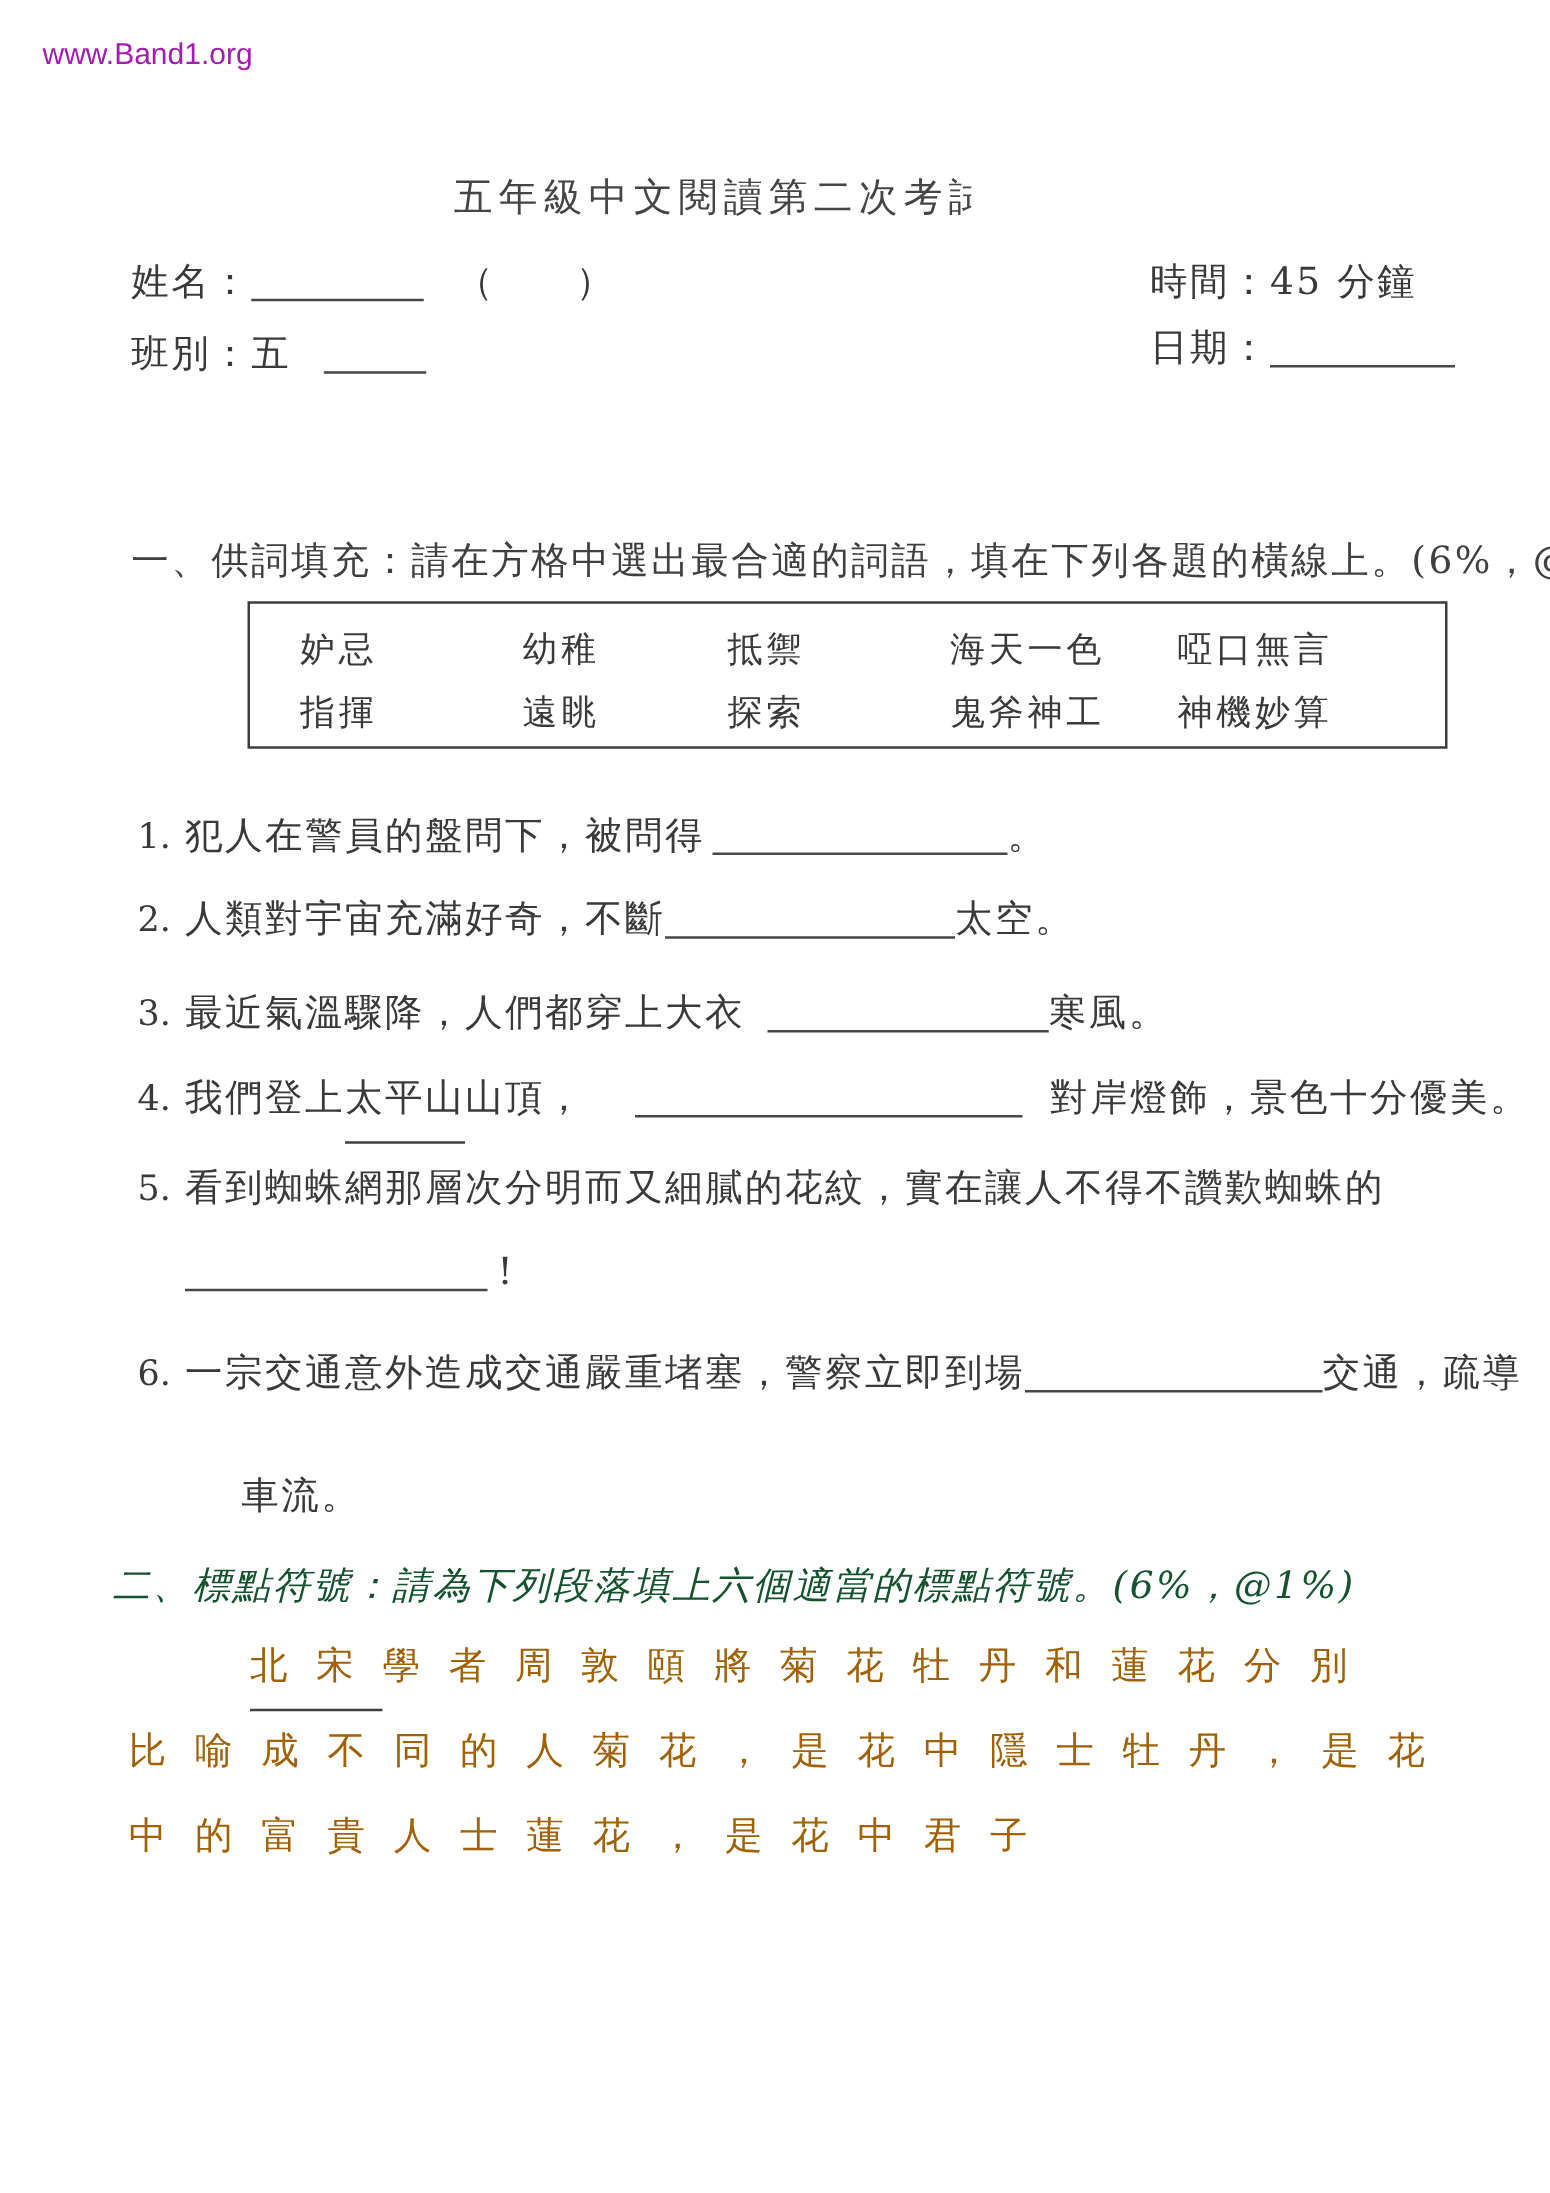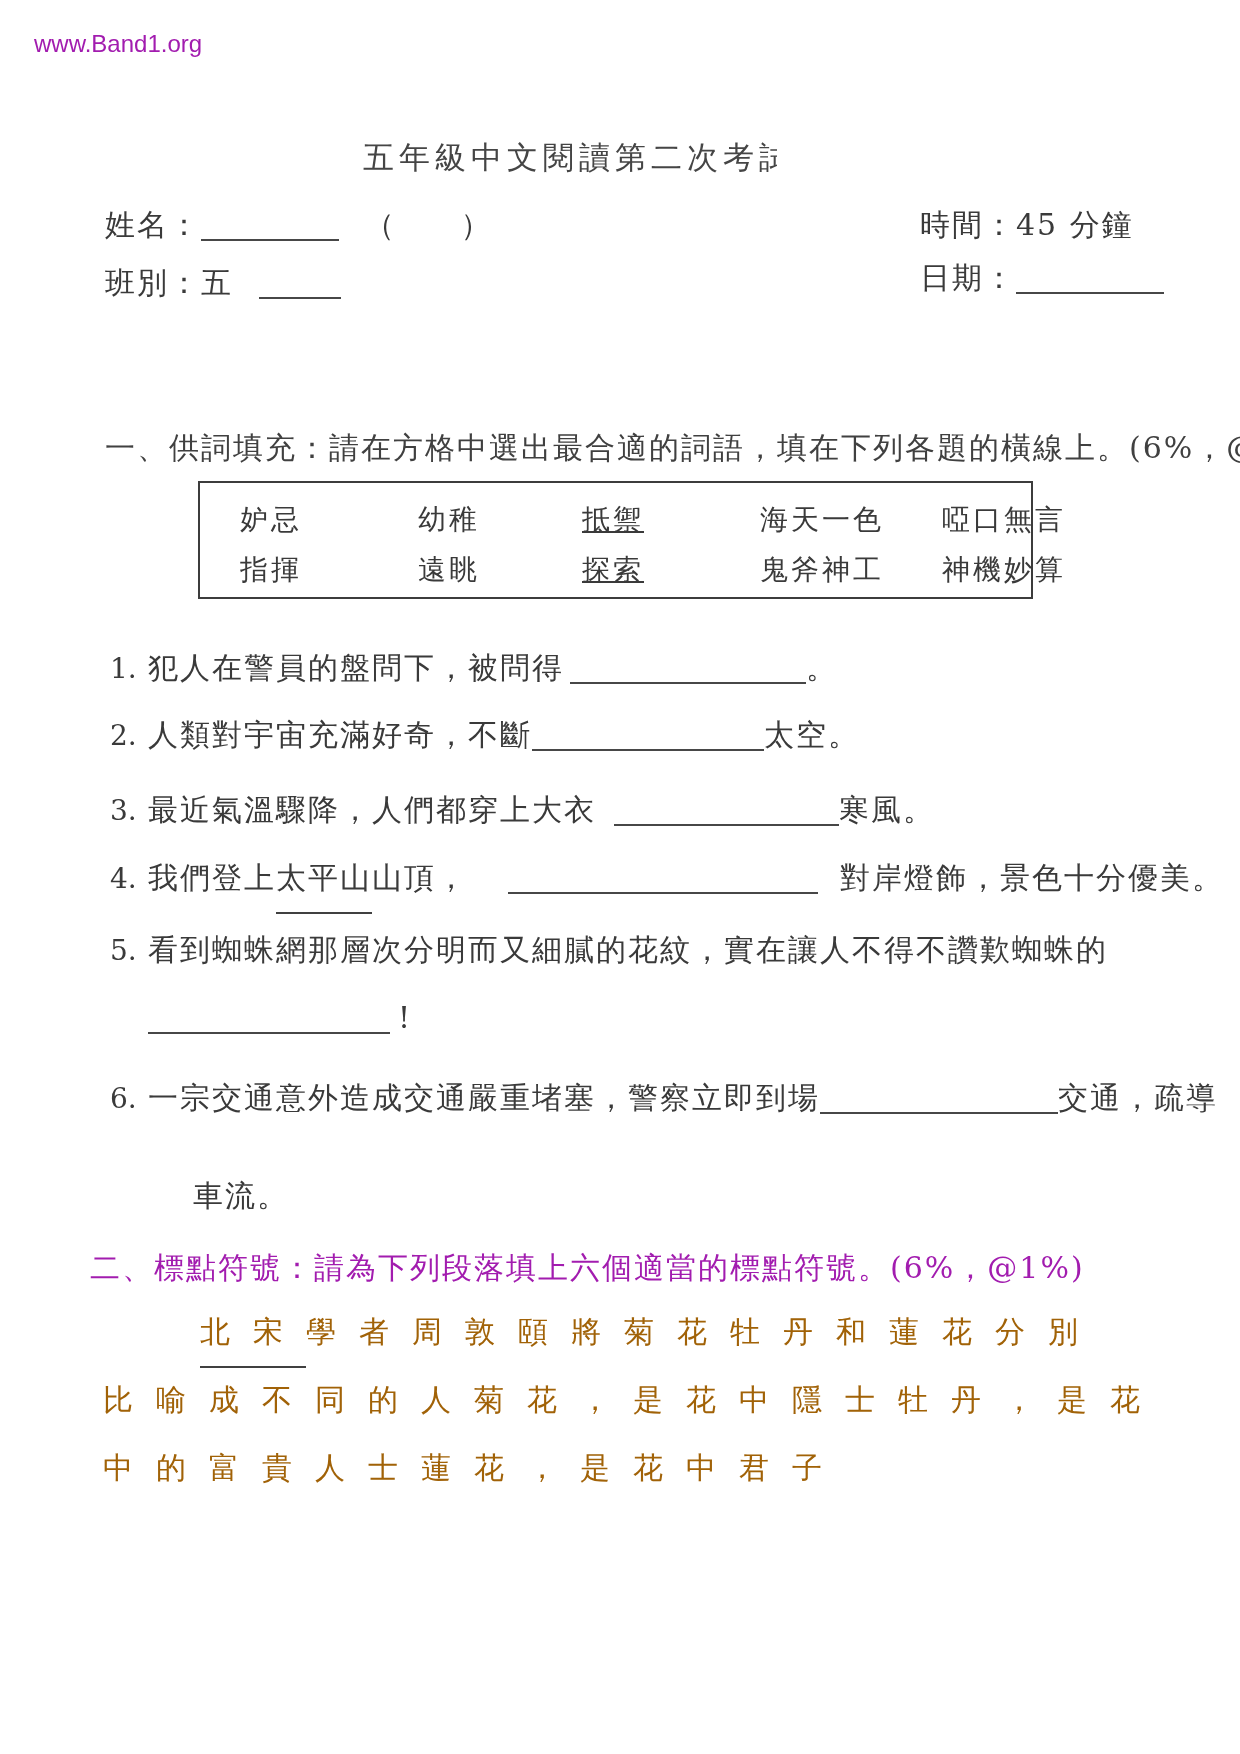--- a/index.html
+++ b/index.html
@@ -8,26 +8,26 @@
     font-family:"DejaVu Serif","Liberation Serif",serif;
     color:#3a3a3a;
   }
   .abs{position:absolute;white-space:nowrap;}
   .txt{font-size:30px;letter-spacing:2px;}
   .watermark{font-family:"Liberation Sans","DejaVu Sans",sans-serif;font-size:24px;color:#a21caf;letter-spacing:0;}
   .title-clip{overflow:hidden;width:414px;font-size:31px;letter-spacing:5px;color:#454545;}
   .blank{display:inline-block;border-bottom:2px solid #474747;height:30px;vertical-align:-6px;}
   .uline{border-bottom:2px solid #404040;padding-bottom:17px;}
   .wordbox{
-    position:absolute;left:198px;top:481px;width:835px;height:118px;
+    position:absolute;left:198px;top:481px;width:960px;height:118px;
     border:2px solid #3c3c3c;box-sizing:border-box;
   }
   .wordrow{position:absolute;left:0;width:100%;font-size:28px;letter-spacing:3px;}
   .wordrow span{position:absolute;white-space:nowrap;}
-  .w1{left:40px;} .w2{left:218px;} .w3{left:382px;text-decoration:underline;} .w4{left:560px;} .w5{left:742px;}
+  .w1{left:40px;} .w2{left:218px;} .w3{left:382px;} .w4{left:560px;} .w5{left:742px;}
   .qnum{display:inline-block;width:38px;font-size:28px;letter-spacing:0;}
   .para{font-size:30px;letter-spacing:23px;color:#a16207;}
 </style>
 </head>
 <body>
 
 <div class="abs watermark" style="left:34px;top:30px;">www.Band1.org</div>
 
 <div class="abs title-clip" style="left:363px;top:137px;">五年級中文閱讀第二次考試</div>
 
@@ -93,21 +93,21 @@
 </div>
 
 <div class="abs txt" style="left:110px;top:1078px;">
   <span class="qnum">6.</span><span>一宗交通意外造成交通嚴重堵塞，警察立即到場</span><span class="blank" style="width:238px;"></span><span>交通，疏導</span>
 </div>
 
 <div class="abs txt" style="left:148px;top:1176px;margin-left:45px;">
   <span>車流。</span>
 </div>
 
-<div class="abs txt" style="left:90px;top:1248px;color:#a21caf;">二、標點符號：請為下列段落填上六個適當的標點符號。(6%，@1%)</div>
+<div class="abs txt" style="left:90px;top:1248px;color:#14532d;font-style:italic;">二、標點符號：請為下列段落填上六個適當的標點符號。(6%，@1%)</div>
 
 <div class="abs para" style="left:200px;top:1312px;">
   <span class="uline">北宋</span><span>學者周敦頤將菊花牡丹和蓮花分別</span>
 </div>
 <div class="abs para" style="left:103px;top:1380px;">
   <span>比喻成不同的人菊花，是花中隱士牡丹，是花</span>
 </div>
 <div class="abs para" style="left:103px;top:1448px;">
   <span>中的富貴人士蓮花，是花中君子</span>
 </div>

